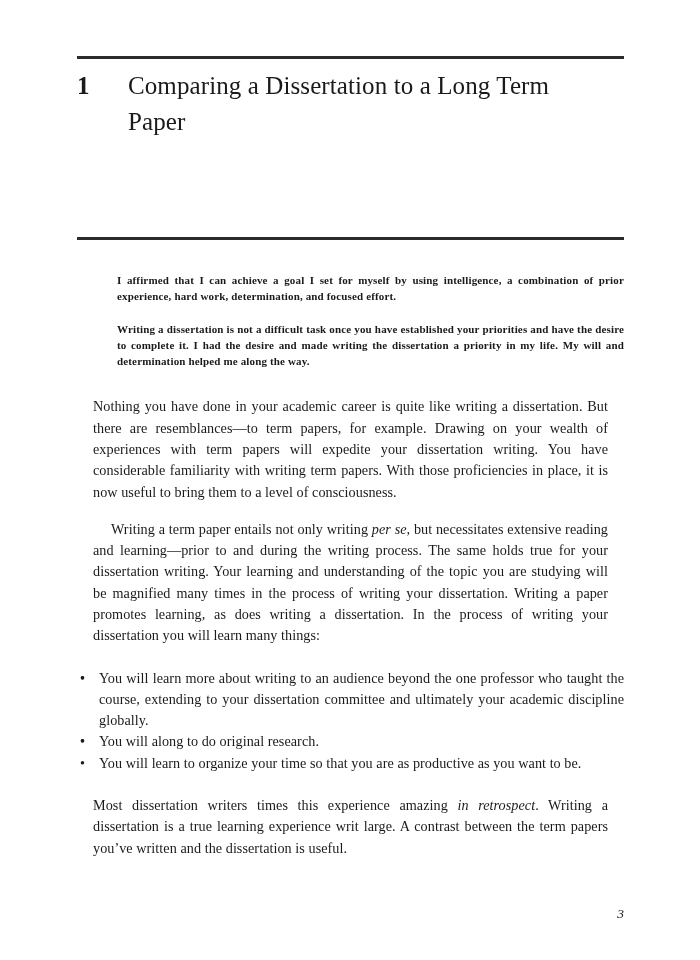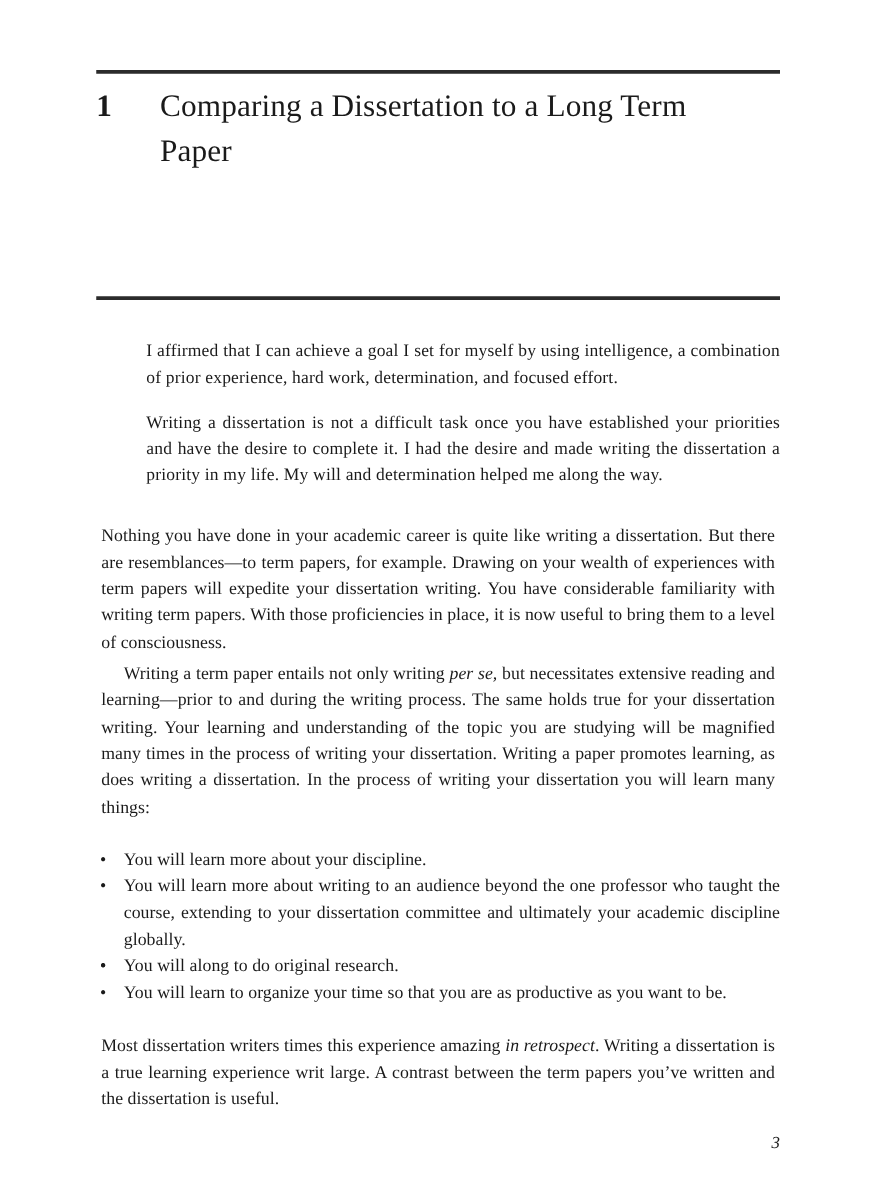--- a/index.html
+++ b/index.html
@@ -69,37 +69,38 @@
     position: absolute;
     left: 77px;
     top: 272px;
     width: 547px;
   }
 
   
   .epigraph {
     margin-left: 40px;
     width: 507px;
-    font-size: 14px;
+    font-size: 11px;
     line-height: 1.48;
     text-align: justify;
     letter-spacing: 0.15px;
     margin-bottom: 16px;
+    font-weight: bold;
   }
   .epigraph:last-of-type {
     margin-bottom: 0;
   }
 
   
   .para {
     font-size: 14.2px;
     line-height: 1.50;
     text-align: justify;
     letter-spacing: 0.05px;
-    margin: 4px;
+    margin: 16px;
   }
   .para-first {
     margin-top: 27px;
   }
   .para-indent {
     text-indent: 18px;
   }
   .para-last {
     margin-top: 21px;
   }
@@ -157,21 +158,21 @@
   <div class="body-region">
 
     <div class="epigraph">I affirmed that I can achieve a goal I set for myself by using intelligence, a combination of prior experience, hard work, determination, and focused effort.</div>
     <div class="epigraph">Writing a dissertation is not a difficult task once you have established your priorities and have the desire to complete it. I had the desire and made writing the dissertation a priority in my life. My will and determination helped me along the way.</div>
 
     <p class="para para-first">Nothing you have done in your academic career is quite like writing a dissertation. But there are resemblances—to term papers, for example. Drawing on your wealth of experiences with term papers will expedite your dissertation writing. You have considerable familiarity with writing term papers. With those proficiencies in place, it is now useful to bring them to a level of consciousness.</p>
 
     <p class="para para-indent"><span>Writing a term paper entails not only writing </span><em class="ital">per se,</em><span> but necessitates extensive reading and learning—prior to and during the writing process. The same holds true for your dissertation writing. Your learning and understanding of the topic you are studying will be magnified many times in the process of writing your dissertation. Writing a paper promotes learning, as does writing a dissertation. In the process of writing your dissertation you will learn many things:</span></p>
 
     <ul class="bullet-list">
-      <li class="bullet-item"><span class="bullet-mark">•</span><span>You will learn more about your discipline.</span></li>
+      <li class="bullet-item"><span class="bullet-mark">•</span></li>
       <li class="bullet-item"><span class="bullet-mark">•</span><span>You will learn more about writing to an audience beyond the one professor who taught the course, extending to your dissertation committee and ultimately your academic discipline globally.</span></li>
       <li class="bullet-item"><span class="bullet-mark">•</span></li>
       <li class="bullet-item"><span class="bullet-mark">•</span><span>You will along to do original research.</span></li>
       <li class="bullet-item"><span class="bullet-mark">•</span><span>You will learn to organize your time so that you are as productive as you want to be.</span></li>
     </ul>
 
     <p class="para para-last"><span>Most dissertation writers times this experience amazing </span><em class="ital">in retrospect</em><span>. Writing a dissertation is a true learning experience writ large. A contrast between the term papers you’ve written and the dissertation is useful.</span></p>
 
   </div>
 

